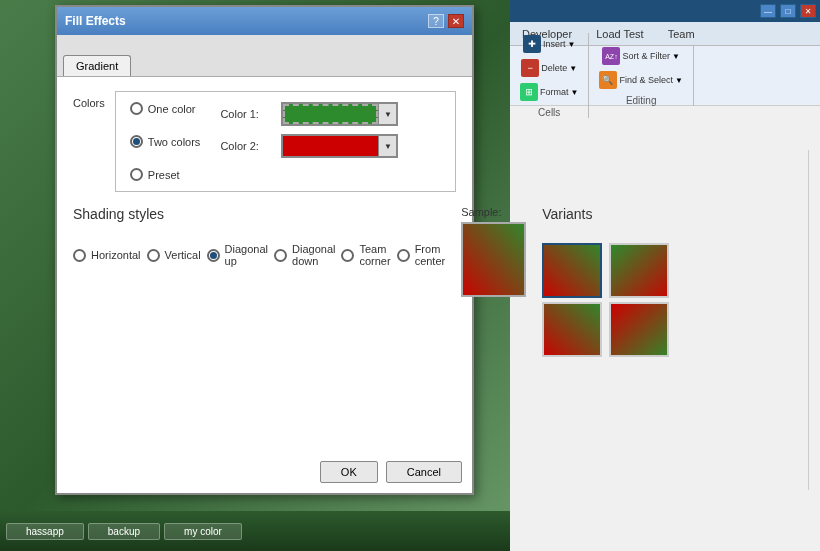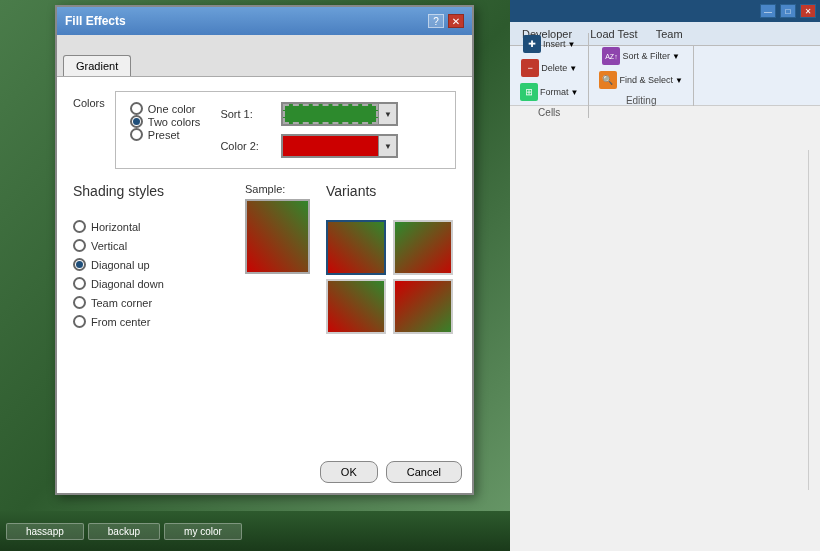--- a/index.html
+++ b/index.html
@@ -46,21 +46,21 @@
       color: white;
     }
     .excel-title-btn.close-btn { background: #c0392b; }
 
     .excel-tabs {
       height: 24px;
       background: #dce6f1;
       display: flex;
       align-items: center;
       padding: 0 4px;
-      gap: 2px;
+      gap: 8px;
       border-bottom: 1px solid #bbb;
     }
 
     .excel-tab {
       padding: 2px 8px;
       font-size: 11px;
       cursor: pointer;
       color: #333;
     }
 
@@ -210,21 +210,21 @@
     .section-label {
       font-size: 11px;
       color: #333;
       margin-bottom: 8px;
       font-weight: normal;
     }
 
     .radio-group {
       display: flex;
       flex-direction: column;
-      gap: 0;
+      gap: 20px;
     }
 
     .radio-item {
       display: flex;
       align-items: center;
       gap: 5px;
       font-size: 11px;
       cursor: pointer;
     }
 
@@ -306,21 +306,21 @@
     }
 
     .shading-section-label {
       font-size: 14px;
       color: #333;
       margin-bottom: 21px;
     }
 
     .shading-radio-group {
       display: flex;
-      flex-direction: column;
+      flex-direction: row;
       gap: 6px;
     }
 
     .variants-grid {
       display: grid;
       grid-template-columns: 1fr 1fr;
       gap: 4px;
       width: 130px;
     }
 
@@ -357,21 +357,21 @@
       display: flex;
       gap: 8px;
     }
 
     .dialog-btn {
       padding: 4px 20px;
       font-size: 11px;
       border: 1px solid #888;
       background: #e8e8e8;
       cursor: pointer;
-      border-radius: 8px;
+      border-radius: 2px;
     }
     .dialog-btn.ok { background: #e8e8e8; }
 
     
     .desktop-bg {
       position: absolute;
       left: 0;
       top: 0;
       width: 510px;
       height: 551px;
@@ -490,21 +490,21 @@
             <span class="radio-label">Two colors</span>
           </div>
           <div class="radio-item">
             <div class="radio-circle"></div>
             <span class="radio-label">Preset</span>
           </div>
         </div>
 
         <div class="color-pickers">
           <div class="color-picker-row">
-            <span class="color-label">Sort 1:</span>
+            <span class="color-label">Color 1:</span>
             <div class="color-swatch-container">
               <div class="color-swatch green" style="background:#2d8a2d; border:2px dashed #aaa; width:95px; height:20px;"></div>
               <div class="color-dropdown-btn">▼</div>
             </div>
           </div>
           <div class="color-picker-row">
             <span class="color-label">Color 2:</span>
             <div class="color-swatch-container">
               <div class="color-swatch red" style="background:#cc0000; width:95px; height:20px;"></div>
               <div class="color-dropdown-btn">▼</div>

